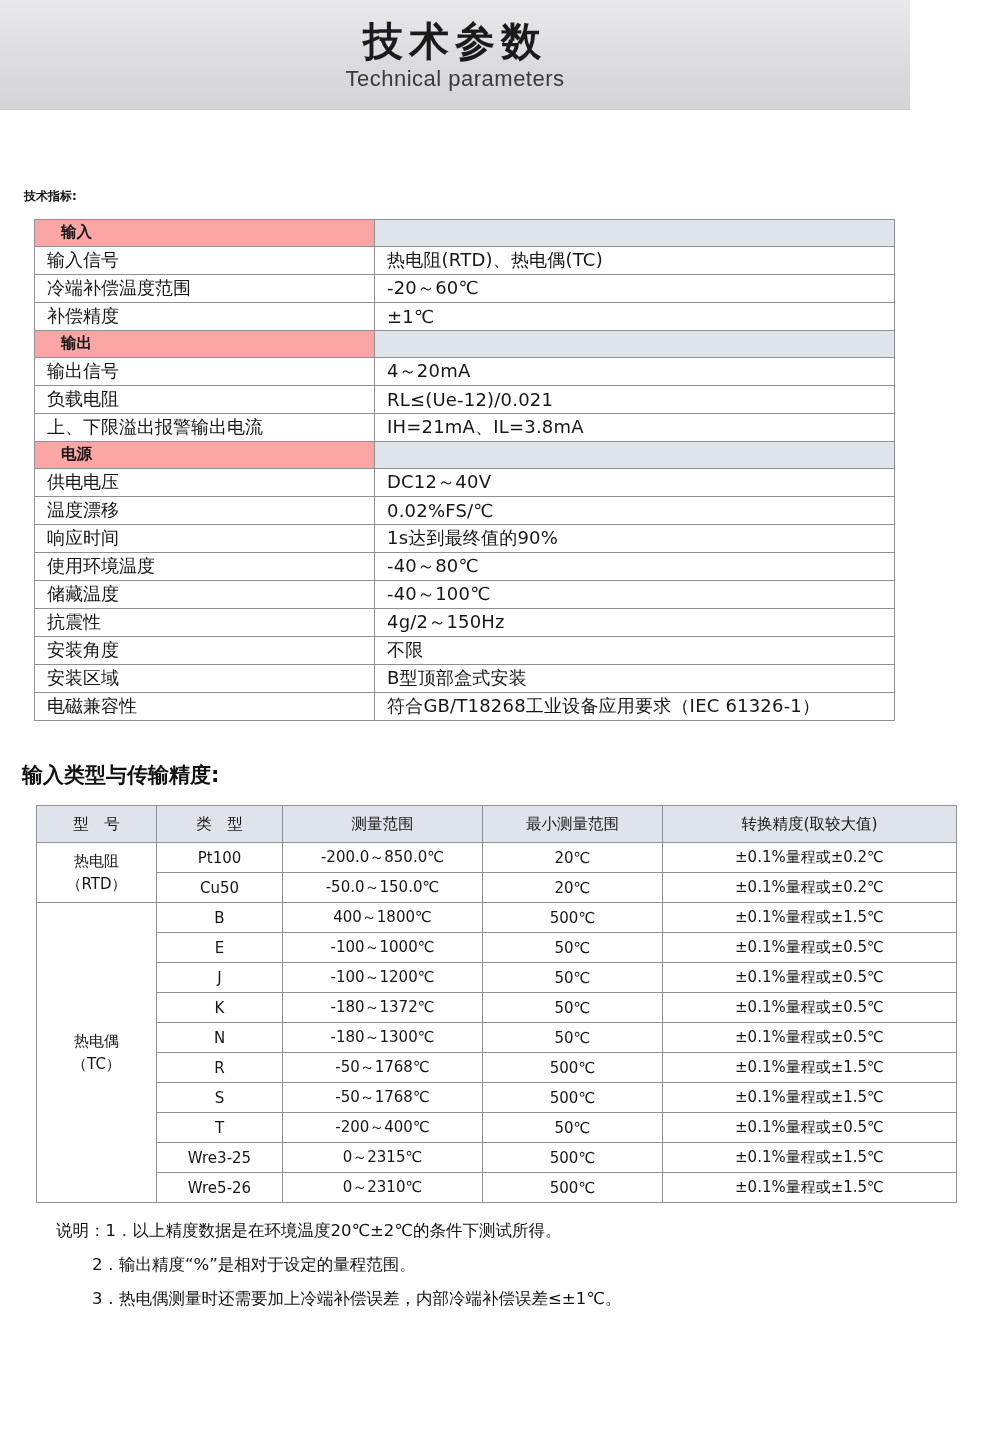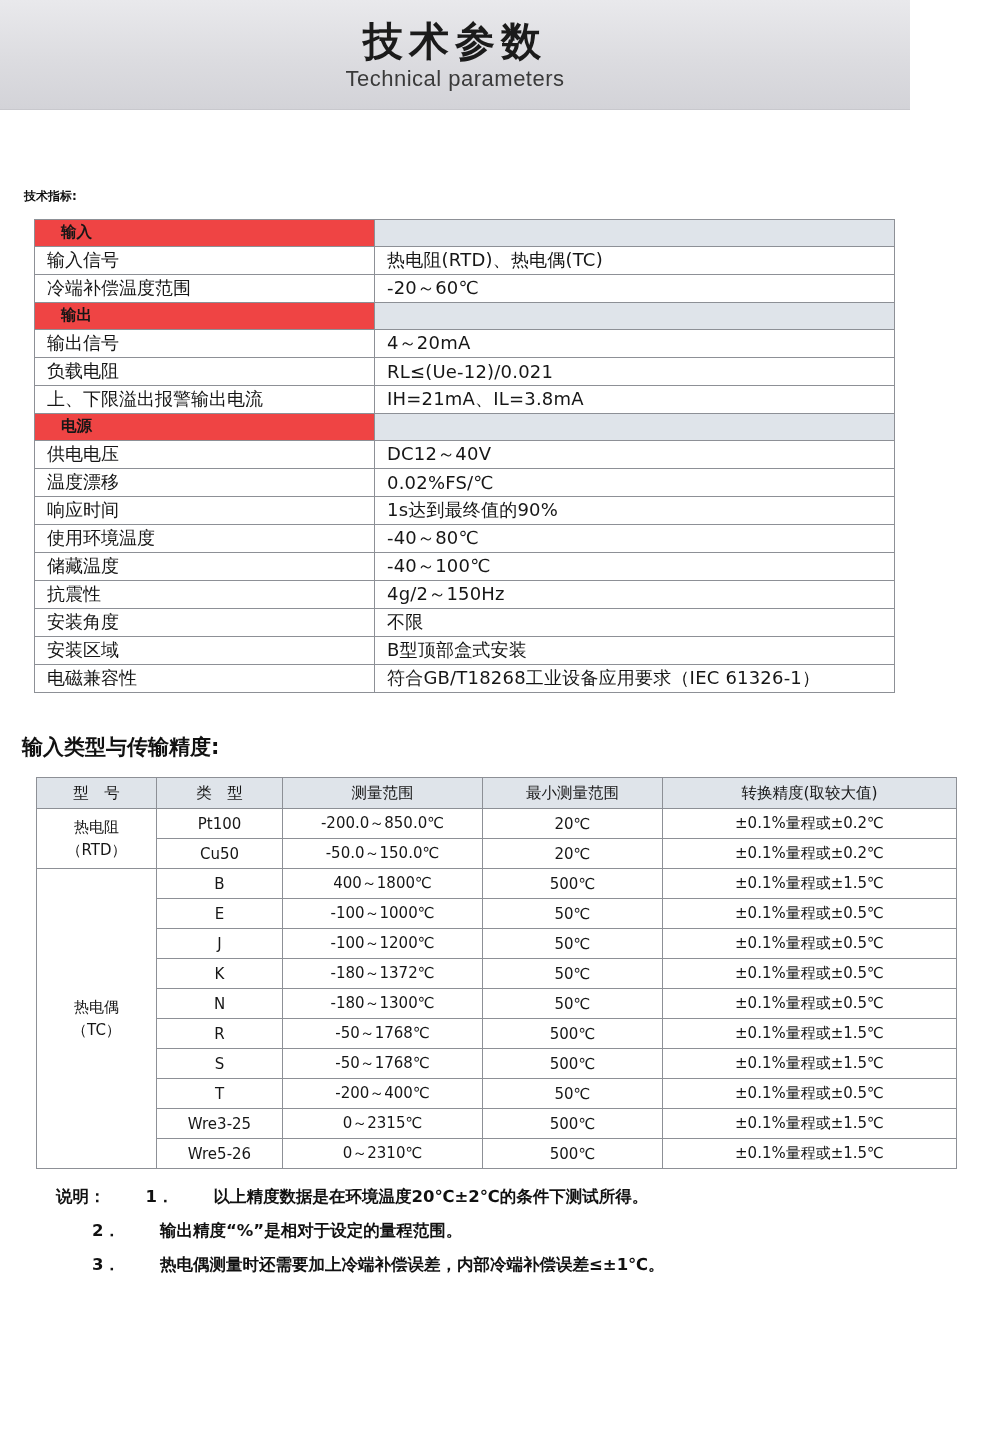--- a/index.html
+++ b/index.html
@@ -70,21 +70,21 @@
     border: 1px solid #8d9096;
     height: 27px;
     padding: 1px 8px 2px 12px;
     font-size: 18px;
     color: #161616;
     vertical-align: middle;
   }
   table.spec col.c1 { width: 340px; }
   table.spec col.c2 { width: 520px; }
   tr.group td {
-    background: #ef4444;
+    background: #fca5a5;
     font-weight: bold;
     font-size: 15.5px;
     padding-left: 26px;
   }
   tr.group td.blank { background: #dfe4ea; }
   td.label { padding-left: 26px; }
   td.value { padding-left: 32px; letter-spacing: 0.2px; }
 
   
   table.acc {
@@ -97,21 +97,21 @@
     border: 1px solid #8d9096;
     height: 30px;
     font-size: 15px;
     font-weight: normal;
     text-align: center;
     color: #161616;
     padding: 0 2px;
   }
   table.acc thead th {
     background: #dfe4ea;
-    height: 31px;
+    height: 37px;
     font-size: 15.5px;
   }
   table.acc col.a1 { width: 120px; }
   table.acc col.a2 { width: 126px; }
   table.acc col.a3 { width: 200px; }
   table.acc col.a4 { width: 180px; }
   table.acc col.a5 { width: 294px; }
   td.rowhead {
     font-size: 16px;
   }
@@ -119,26 +119,25 @@
   td.rowhead .l2 { display: block; margin-top: 4px; }
 
   
   .notes {
     margin-top: 16px;
     margin-left: 34px;
     font-family: "DejaVu Sans", "Liberation Sans", sans-serif;
   }
   .note {
     font-size: 16.5px;
-    font-weight: bold;
+    font-weight: normal;
     color: #111;
     line-height: 1.5;
     margin-bottom: 9px;
     display: flex;
-    gap: 40px;
   }
   .note .note-label { white-space: nowrap; }
   .note.indent { margin-left: 36px; }
 </style>
 </head>
 <body>
 
 <div class="banner">
   <div class="banner-title">技术参数</div>
   <div class="banner-sub">Technical parameters</div>
@@ -158,20 +157,24 @@
           <td class="label">输入</td>
           <td class="blank"></td>
         </tr>
         <tr>
           <td class="label">输入信号</td>
           <td class="value">热电阻(RTD)、热电偶(TC)</td>
         </tr>
         <tr>
           <td class="label">冷端补偿温度范围</td>
           <td class="value">-20～60℃</td>
+        </tr>
+        <tr>
+          <td class="label">补偿精度</td>
+          <td class="value">±1℃</td>
         </tr>
         <tr class="group">
           <td class="label">输出</td>
           <td class="blank"></td>
         </tr>
         <tr>
           <td class="label">输出信号</td>
           <td class="value">4～20mA</td>
         </tr>
         <tr>

